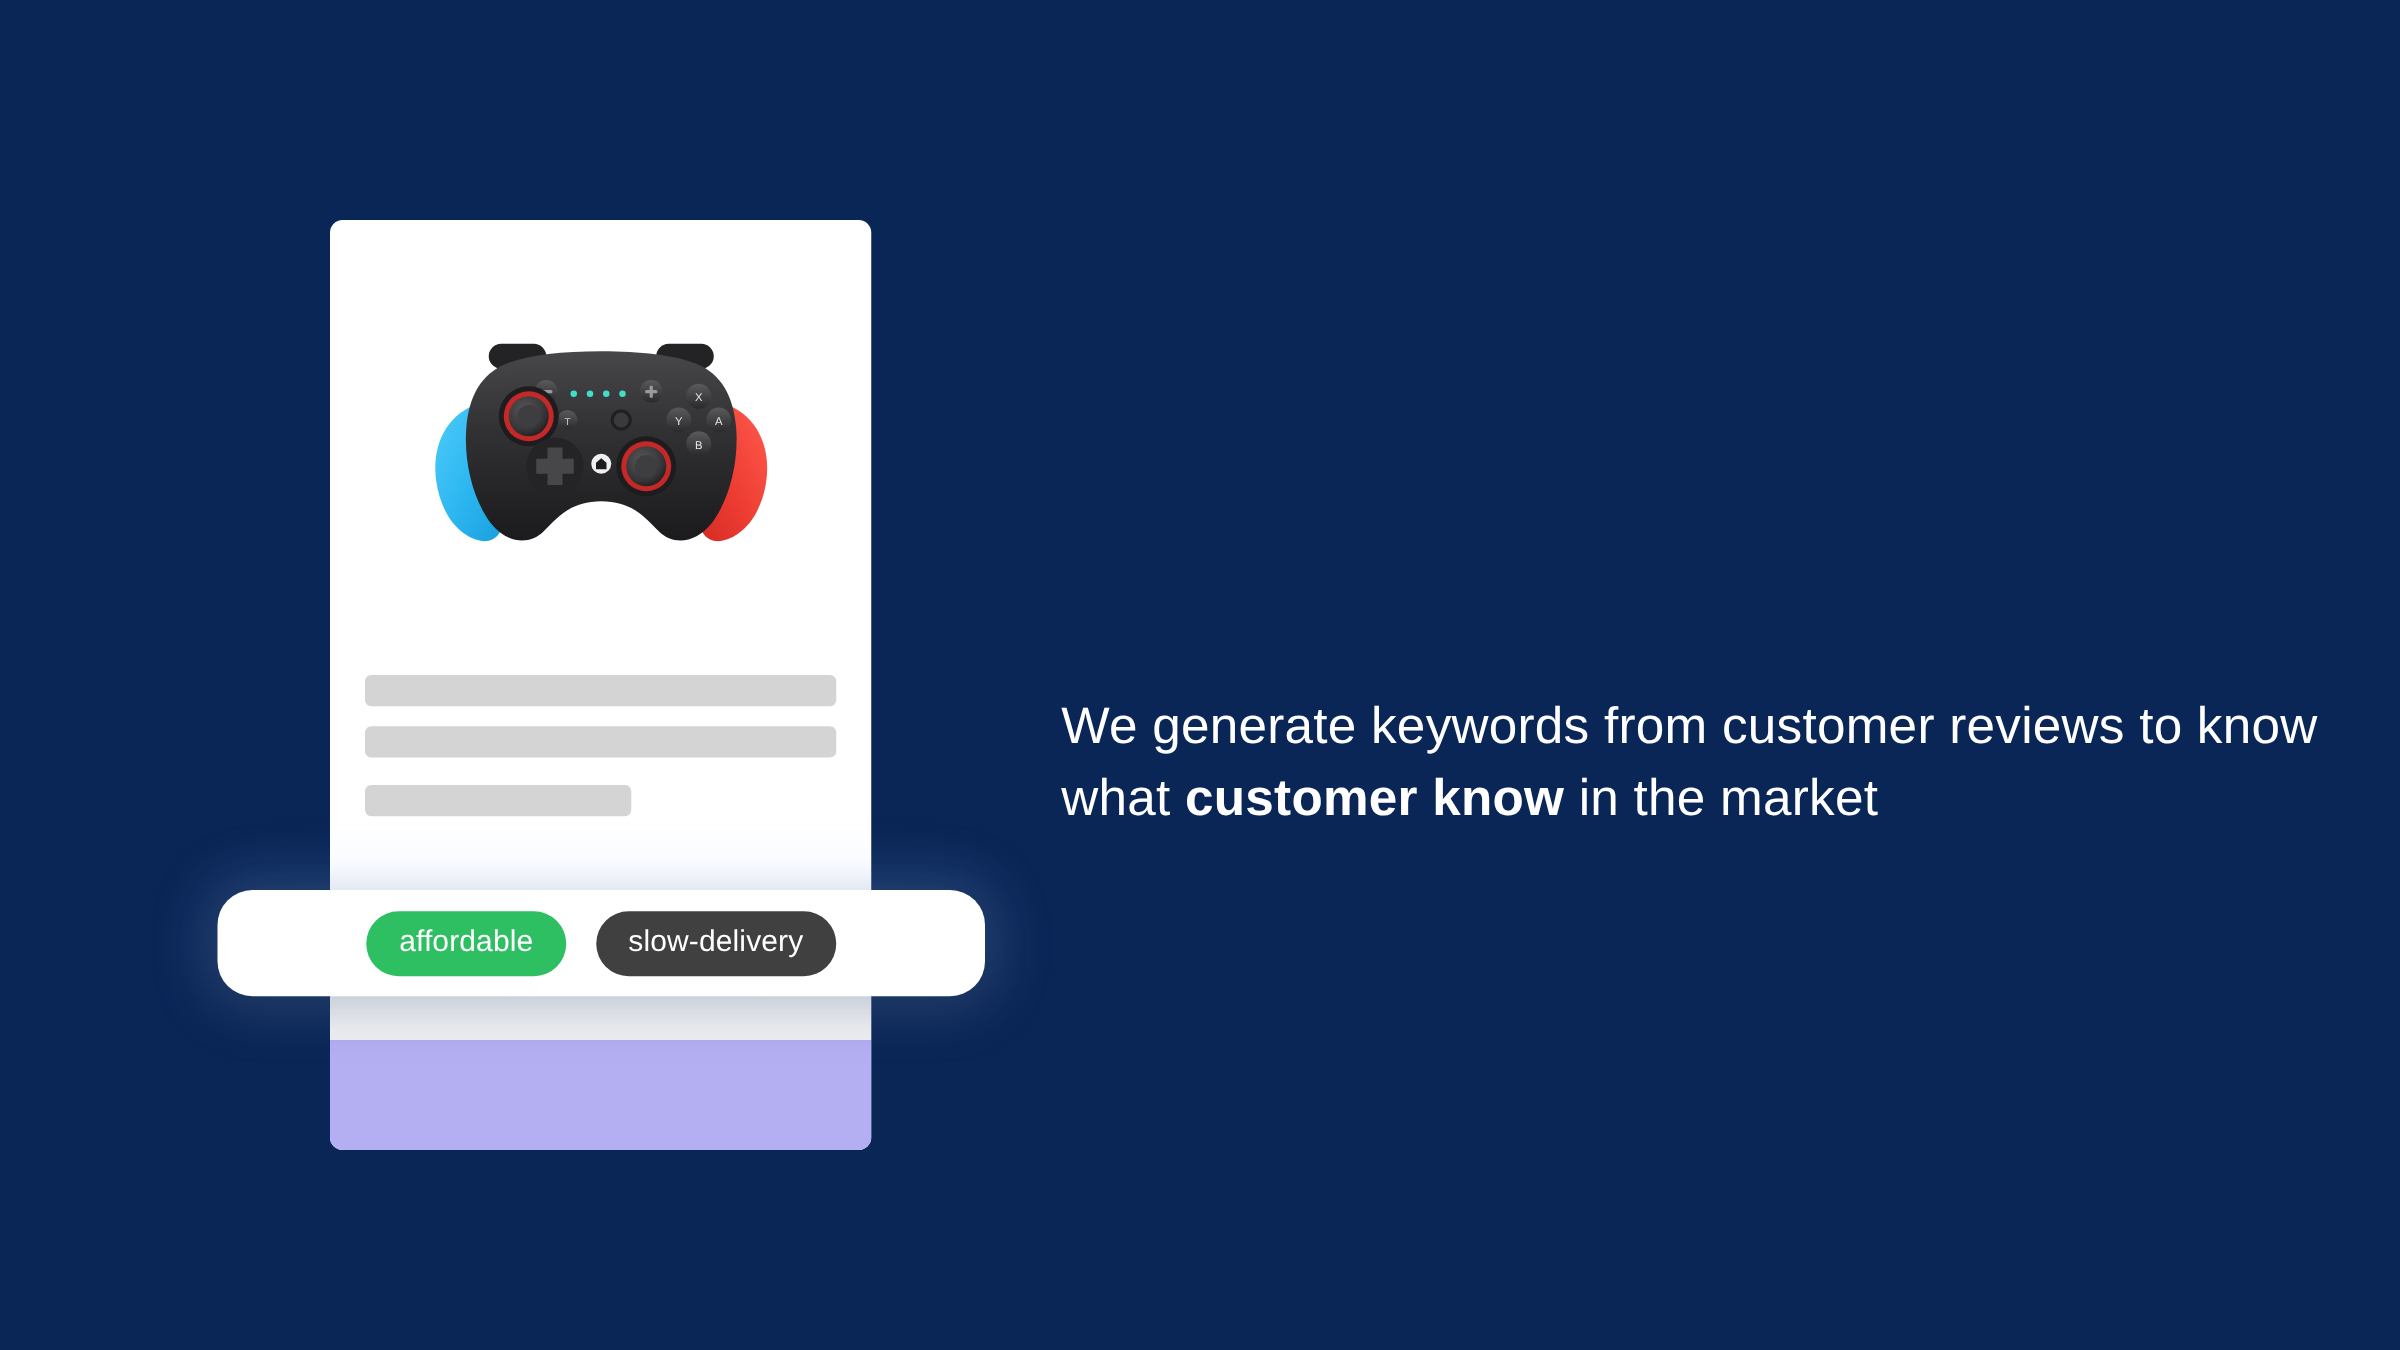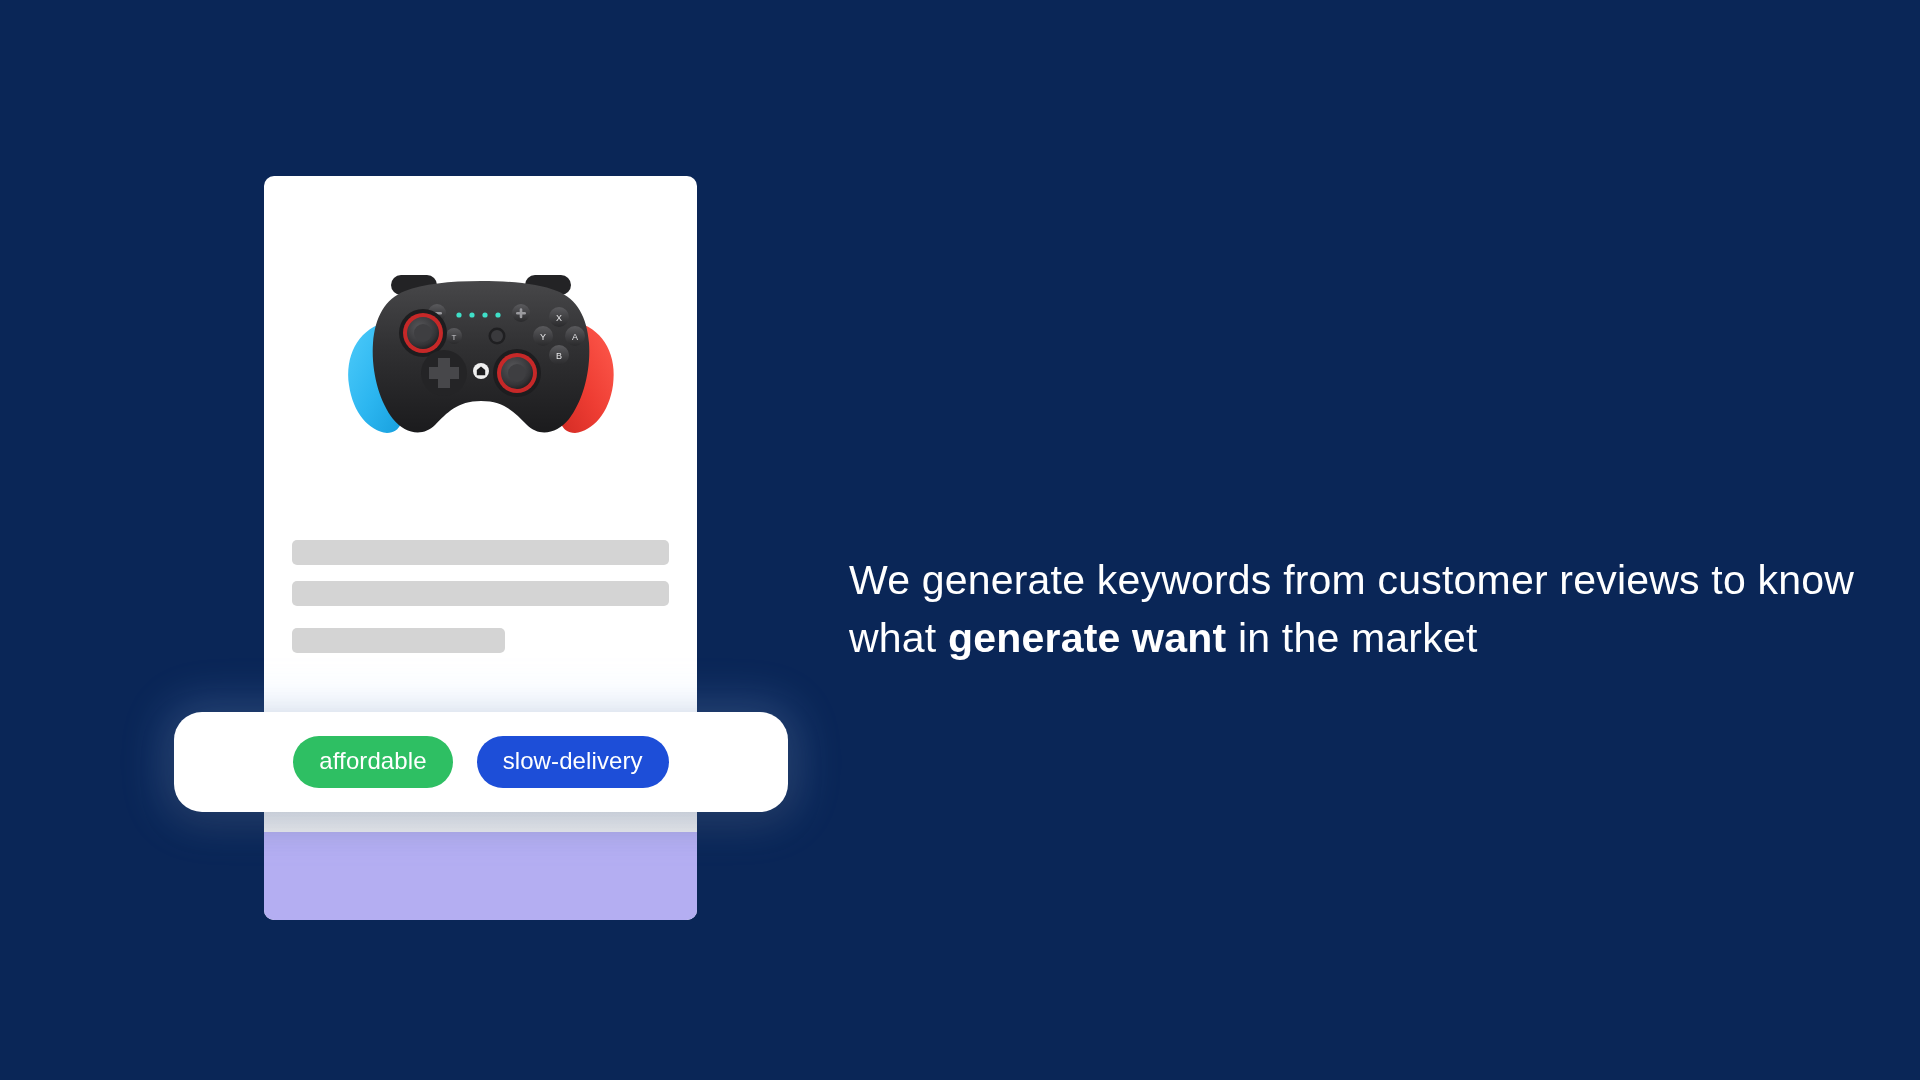--- a/index.html
+++ b/index.html
@@ -87,21 +87,21 @@
     height: 88px;
     background: #B4AEF2;
   }
 
   
   .keyword-bar {
     position: absolute;
     left: 174px;
     top: 712px;
     width: 614px;
-    height: 100px;
+    height: 85px;
     background: #FFFFFF;
     border-radius: 28px;
     display: flex;
     align-items: center;
     justify-content: center;
     gap: 24px;
     box-shadow: 0 0 44px 10px rgba(150, 190, 255, 0.22),
                 0 10px 34px rgba(0, 0, 0, 0.22);
   }
 
@@ -109,21 +109,21 @@
     border-radius: 999px;
     color: #FFFFFF;
     font-size: 24px;
     line-height: 1;
     font-weight: 400;
     padding: 13px 26px 15px;
     white-space: nowrap;
     letter-spacing: 0.1px;
   }
   .pill.positive { background: #2EBF63; }
-  .pill.negative { background: #1d4ed8; }
+  .pill.negative { background: #404040; }
 
   
   .headline {
     position: absolute;
     left: 849px;
     top: 551px;
     width: 1020px;
     color: #FFFFFF;
     font-size: 41px;
     line-height: 1.42;
@@ -245,16 +245,16 @@
     <div class="card-footer-gap"></div>
     <div class="card-footer"></div>
   </div>
 
   <div class="keyword-bar">
     <span class="pill positive">affordable</span>
     <span class="pill negative">slow-delivery</span>
   </div>
 
   <div class="headline">
-    <span>We generate keywords from customer reviews to know what </span><span class="emph">generate want</span><span> in the market</span>
+    <span>We generate keywords from customer reviews to know what </span><span class="emph">customer know</span><span> in the market</span>
   </div>
 
 </div>
 
 </body></html>

